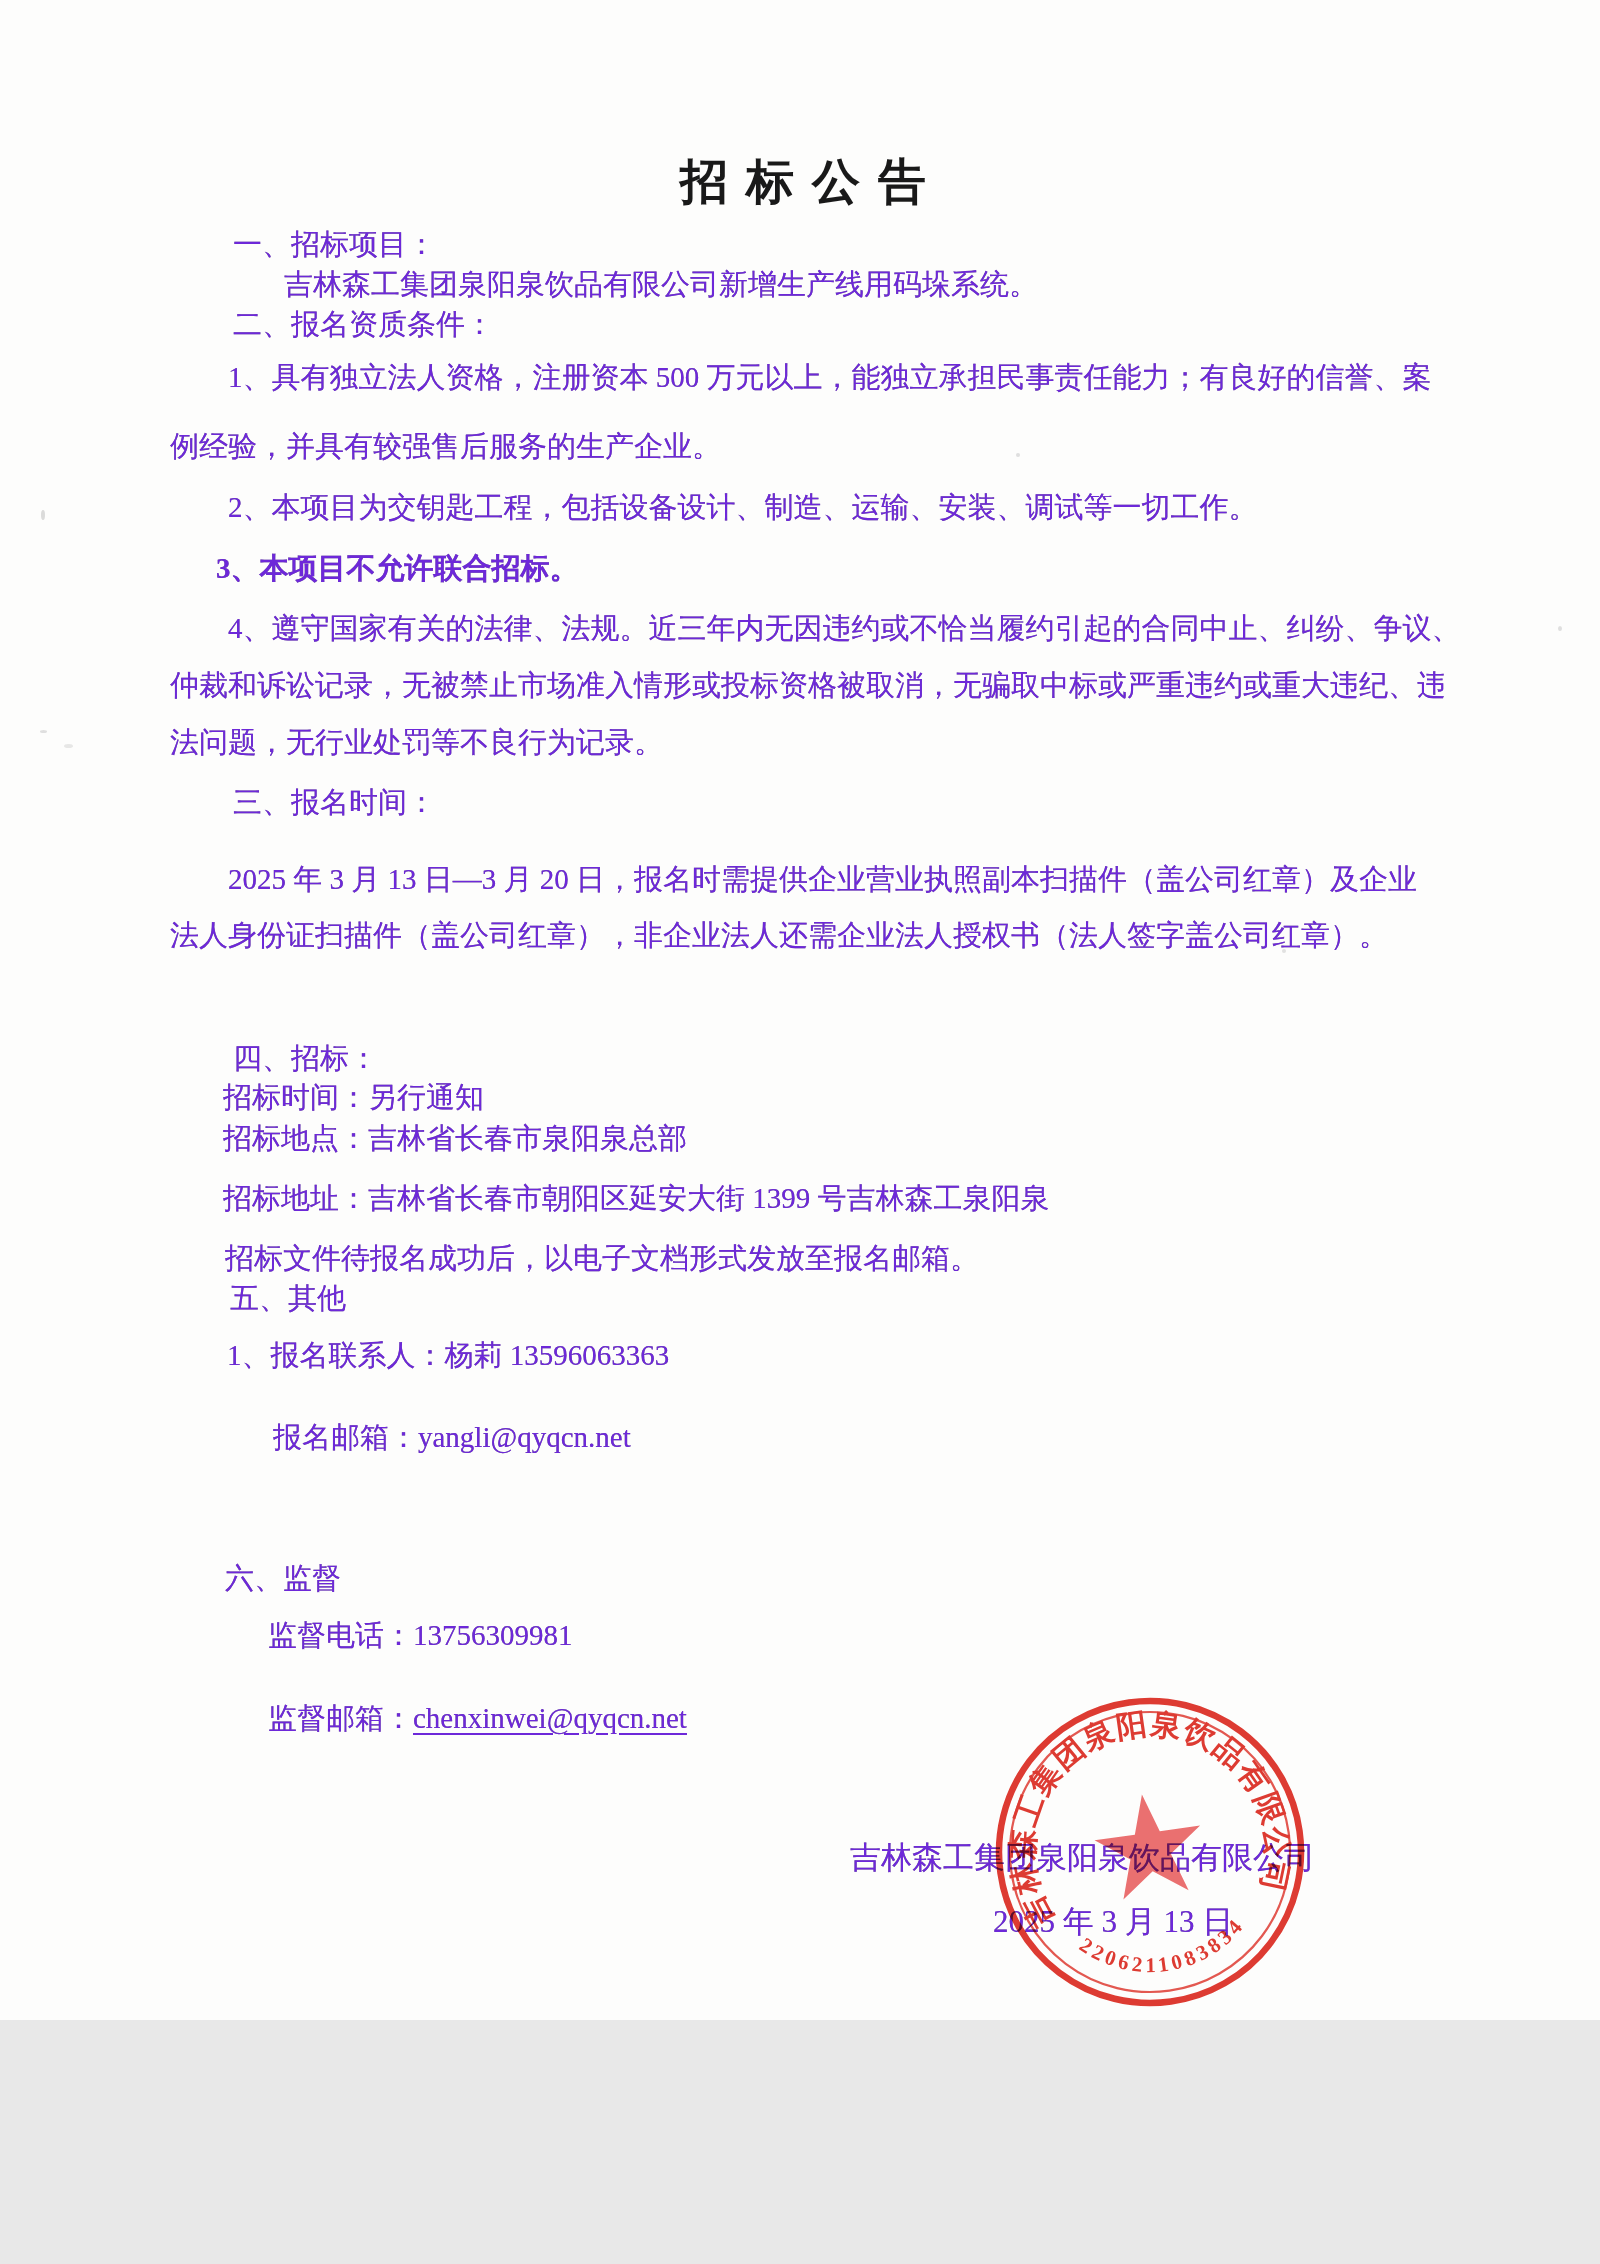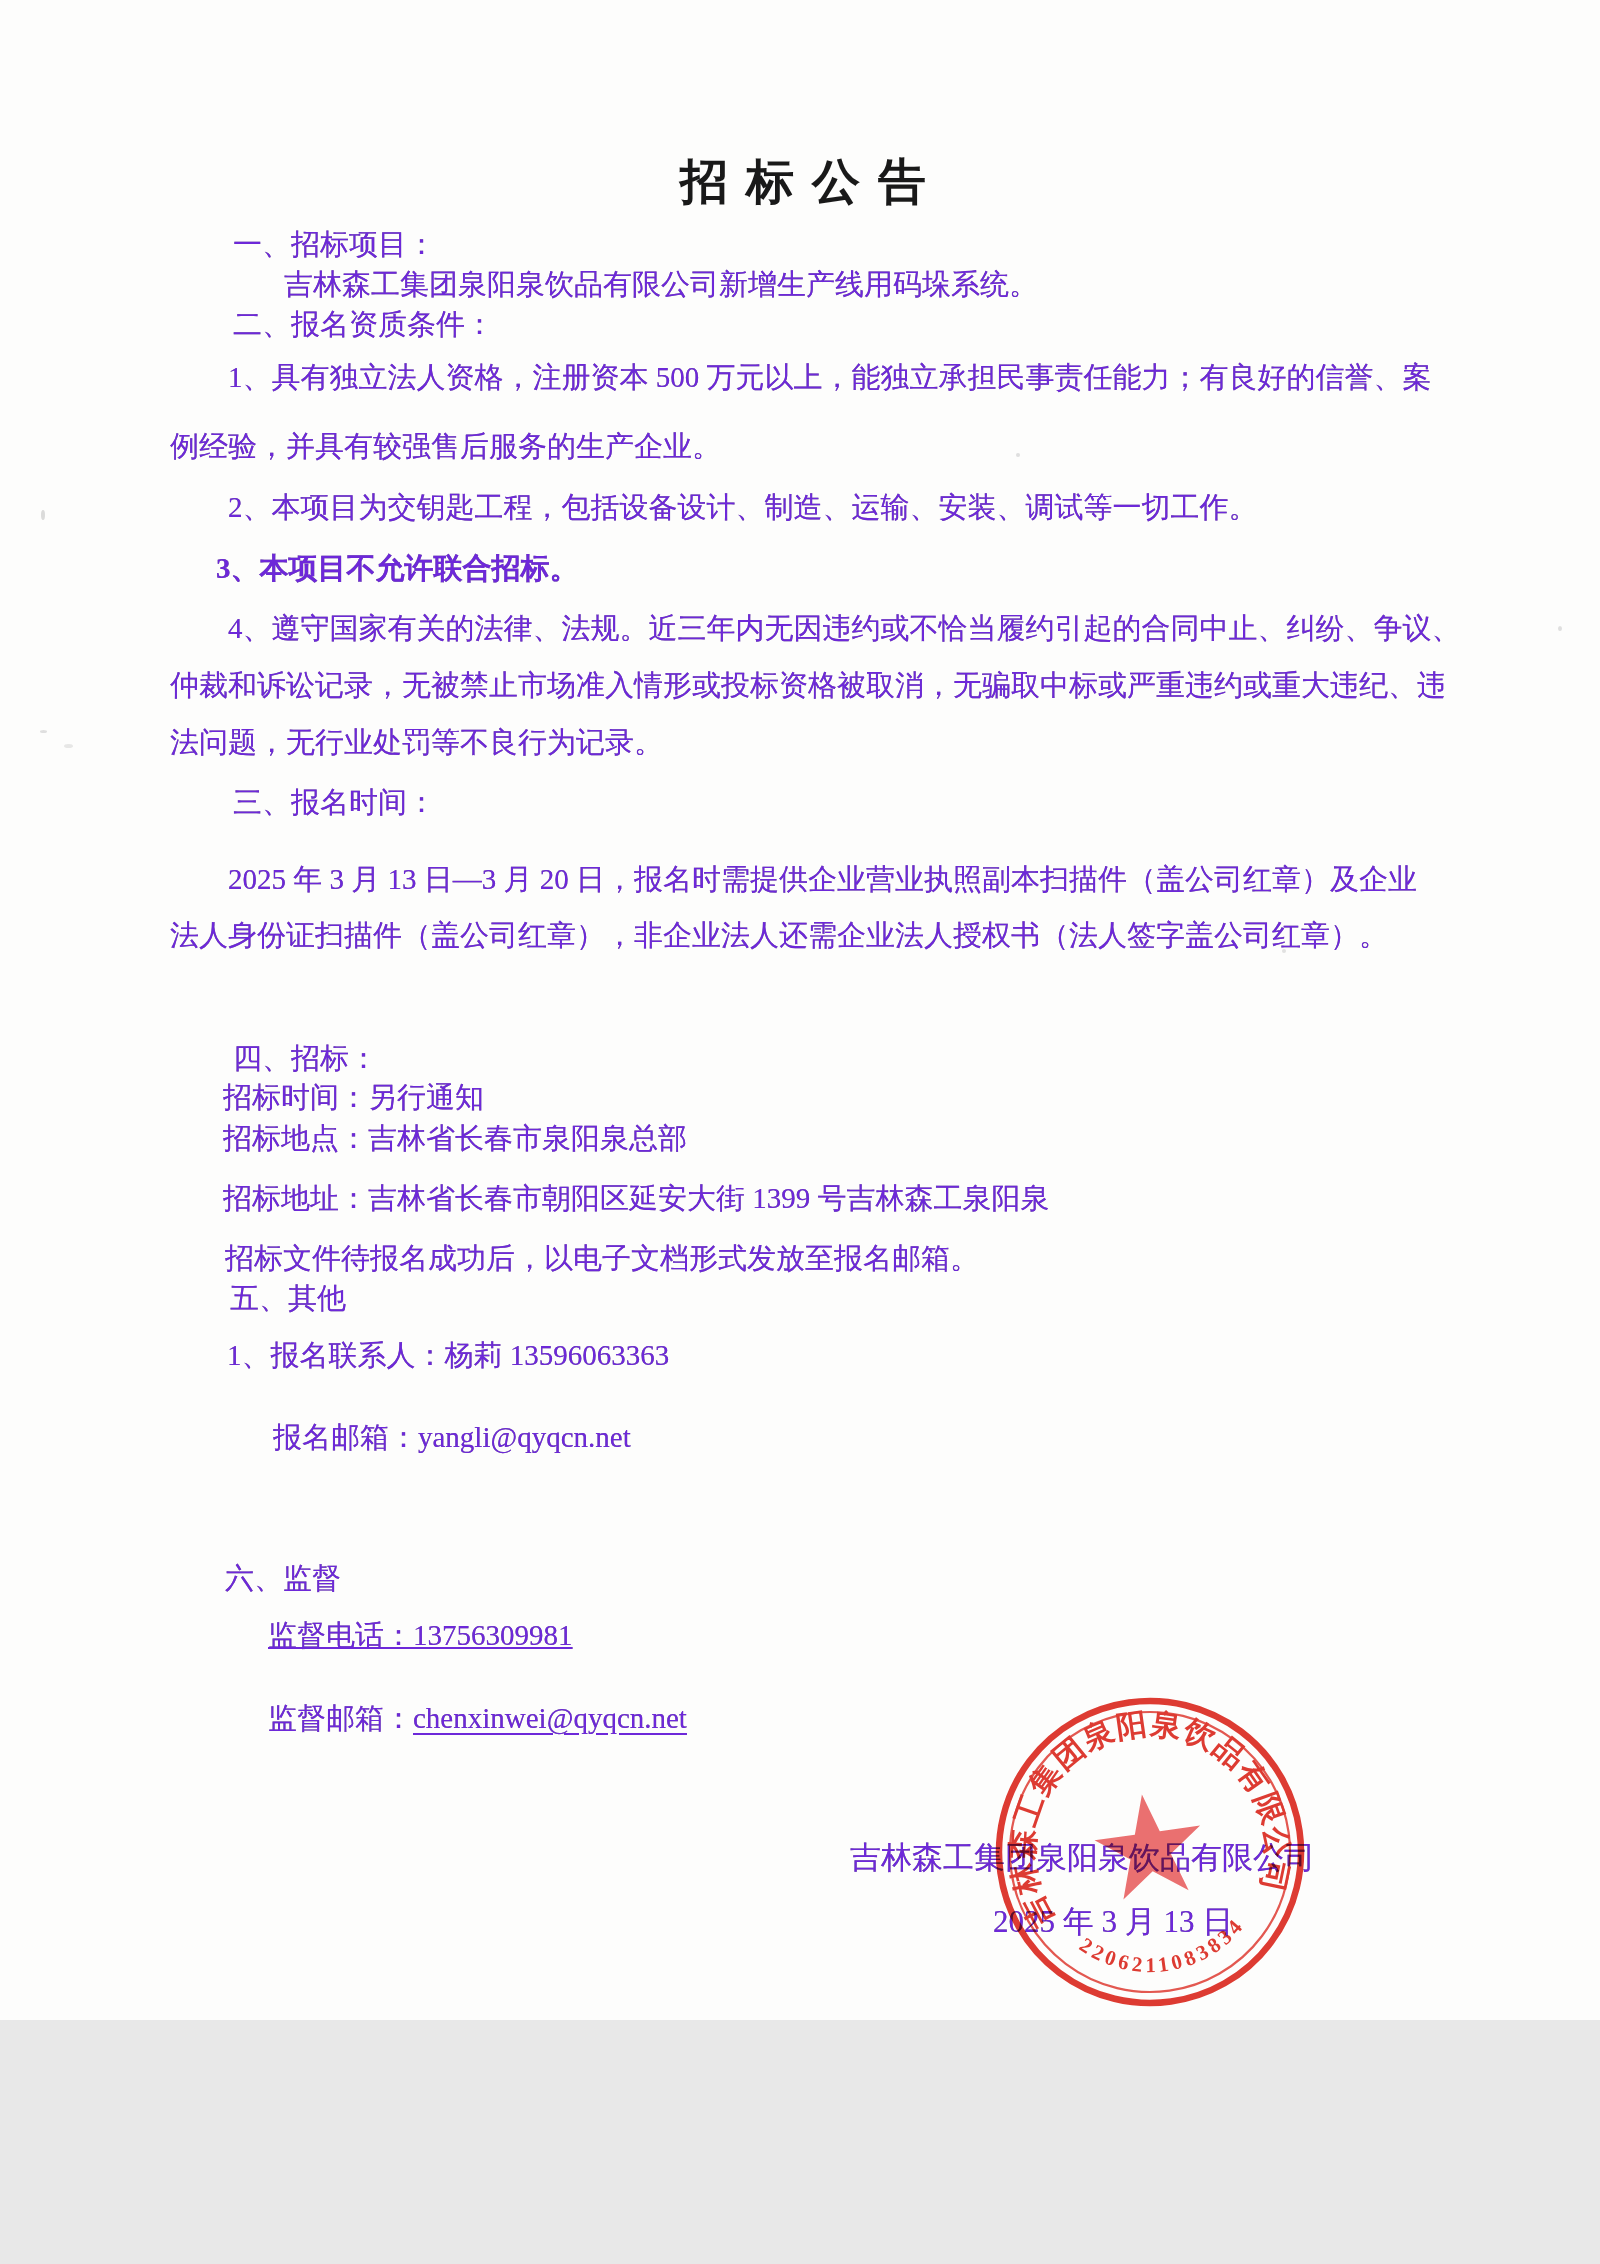--- a/index.html
+++ b/index.html
@@ -93,21 +93,21 @@
   <div class="line" style="left:170px;top:919px;">法人身份证扫描件（盖公司红章），非企业法人还需企业法人授权书（法人签字盖公司红章）。</div>
   <div class="line" style="left:233px;top:1042px;">四、招标：</div>
   <div class="line" style="left:223px;top:1081px;">招标时间：另行通知</div>
   <div class="line" style="left:223px;top:1122px;">招标地点：吉林省长春市泉阳泉总部</div>
   <div class="line" style="left:223px;top:1182px;">招标地址：吉林省长春市朝阳区延安大街 1399 号吉林森工泉阳泉</div>
   <div class="line" style="left:225px;top:1242px;">招标文件待报名成功后，以电子文档形式发放至报名邮箱。</div>
   <div class="line" style="left:230px;top:1282px;">五、其他</div>
   <div class="line" style="left:227px;top:1339px;">1、报名联系人：杨莉  13596063363</div>
   <div class="line" style="left:273px;top:1421px;">报名邮箱：yangli@qyqcn.net</div>
   <div class="line" style="left:225px;top:1562px;">六、监督</div>
-  <div class="line" style="left:268px;top:1619px;text-decoration:underline;">监督电话：13756309981</div>
+  <div class="line" style="left:268px;top:1619px;">监督电话：13756309981</div>
 
   <div class="line" style="left:268px;top:1702px;">
     <span>监督邮箱：</span><span class="u">chenxinwei@qyqcn.net</span>
   </div>
 
   <div class="line sig" style="left:850px;top:1840px;">吉林森工集团泉阳泉饮品有限公司</div>
   <div class="line sig" style="left:993px;top:1904px;">2025 年 3 月 13 日</div>
 
   <svg class="stamp" viewBox="0 0 340 340">
     <defs>

